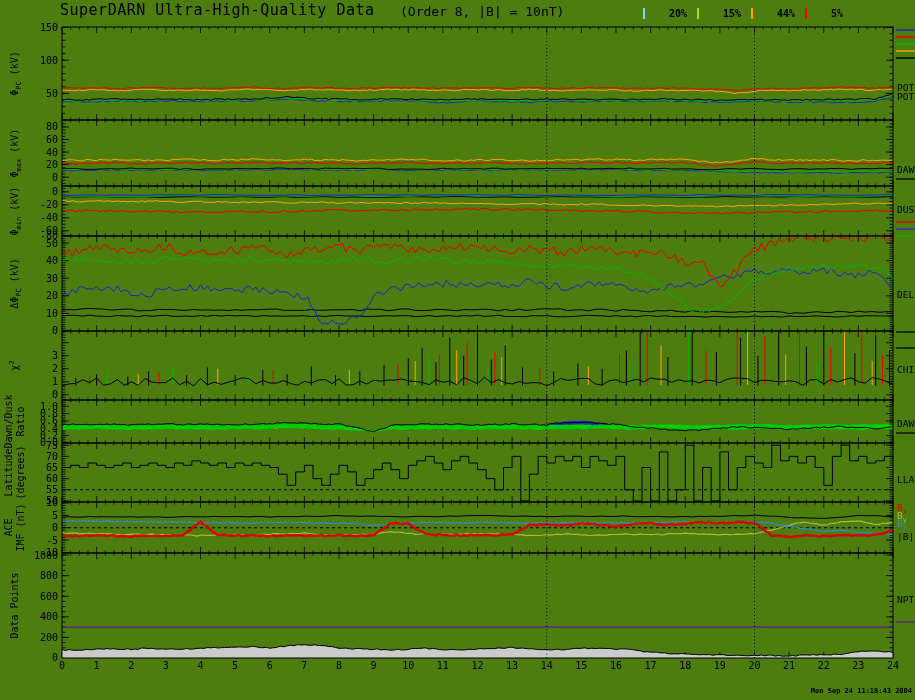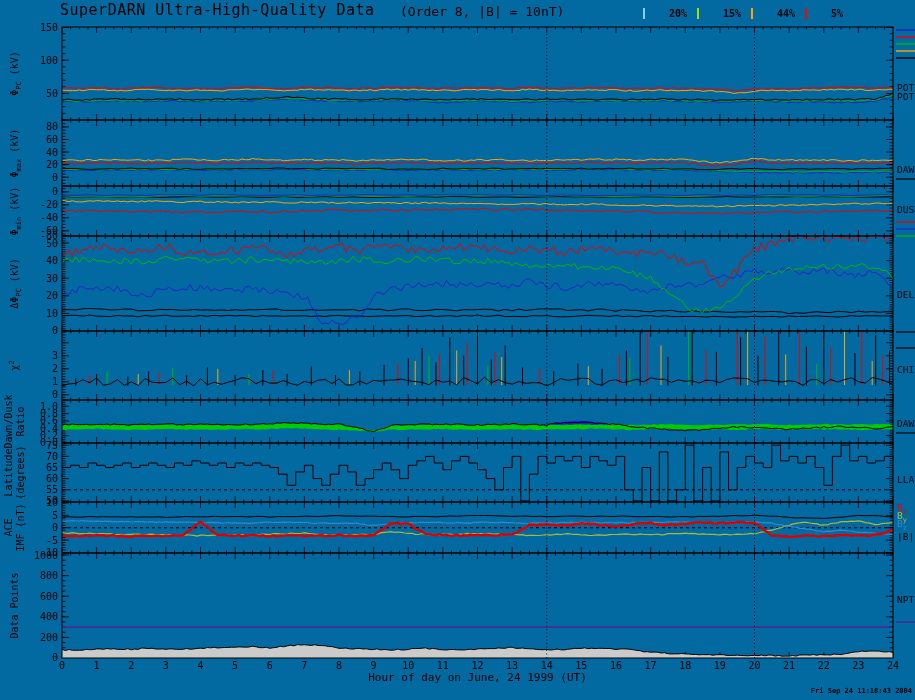--- a/index.html
+++ b/index.html
@@ -1,16 +1,16 @@
 <!DOCTYPE html>
 <html><head>
 <meta charset="utf-8">
 <style>
   html,body{margin:0;padding:0;background:#fff;width:915px;height:700px;overflow:hidden;}
-  .stage{position:relative;width:915px;height:700px;background:#0369a1;
+  .stage{position:relative;width:915px;height:700px;background:#4d7c0f;
          font-family:"DejaVu Sans Mono","Liberation Mono",monospace;color:#000;}
   .title{position:absolute;left:60px;top:1px;font-size:15px;letter-spacing:0.5px;white-space:pre;}
   .subtitle{position:absolute;left:400px;top:4px;font-size:13px;white-space:pre;}
   #legend{position:absolute;left:0;top:0;width:915px;height:20px;}
   .lg-item{position:absolute;top:3px;height:14px;}
   .lg-bar{display:inline-block;width:2px;height:11px;vertical-align:middle;}
   .lg-label{display:inline-block;font-size:10px;font-weight:bold;vertical-align:middle;margin-left:24px;}
   .caption{position:absolute;left:62px;width:831px;text-align:center;top:671px;font-size:11px;}
   .timestamp{position:absolute;right:3px;top:687px;font-size:7px;font-weight:bold;}
   svg{position:absolute;left:0;top:0;}
@@ -208,15 +208,14 @@
       <text x="616" y="669" text-anchor="middle" font-size="10">16</text>
       <text x="650.625" y="669" text-anchor="middle" font-size="10">17</text>
       <text x="685.25" y="669" text-anchor="middle" font-size="10">18</text>
       <text x="719.875" y="669" text-anchor="middle" font-size="10">19</text>
       <text x="754.5" y="669" text-anchor="middle" font-size="10">20</text>
       <text x="789.125" y="669" text-anchor="middle" font-size="10">21</text>
       <text x="823.75" y="669" text-anchor="middle" font-size="10">22</text>
       <text x="858.375" y="669" text-anchor="middle" font-size="10">23</text>
       <text x="893" y="669" text-anchor="middle" font-size="10">24</text>
     </svg>
-  <div class="caption">Hour of day on June, 24 1999 (UT)</div>
-  <div class="timestamp">Fri Sep 24 11:18:43 2004</div>
+  <div class="timestamp">Mon Sep 24 11:18:43 2004</div>
 </div>
 
 </body></html>

